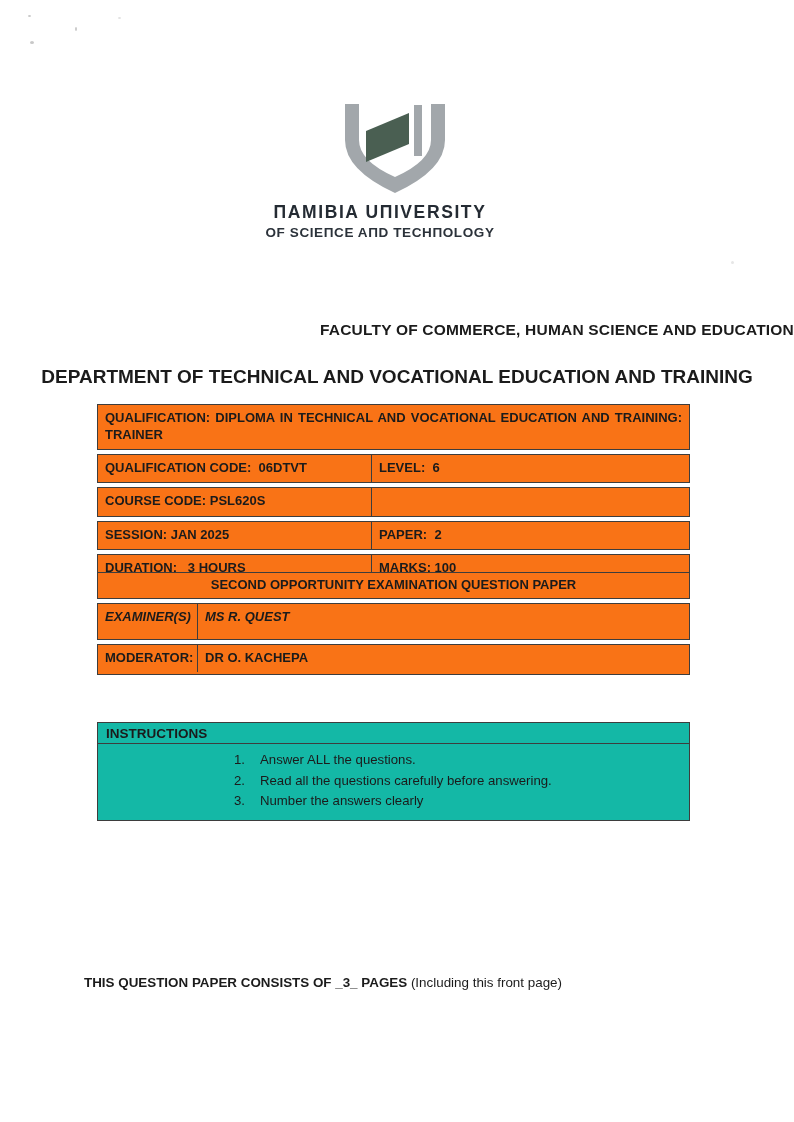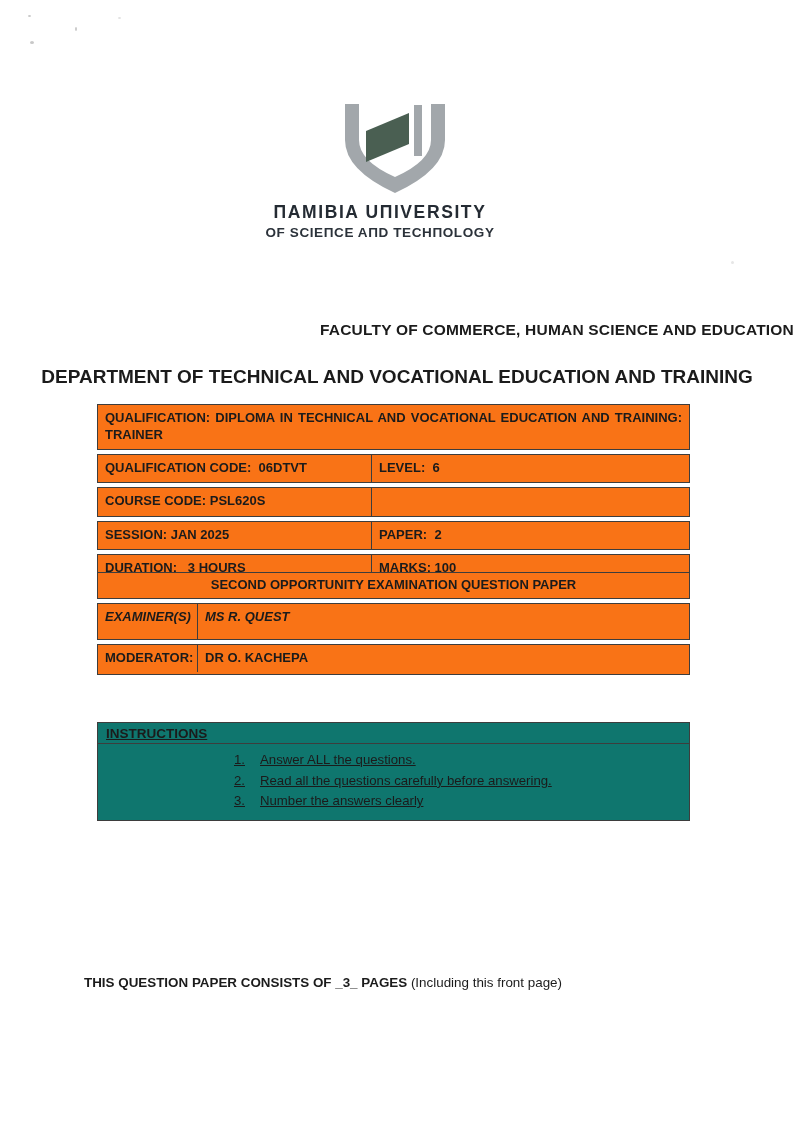--- a/index.html
+++ b/index.html
@@ -59,21 +59,21 @@
   #course-table .row-h30 { min-height:30px; }
 
   #exam-table { top:572px; }
   #exam-table .row-title { min-height:25px; justify-content:center; }
   #exam-table .row-title .cell { text-align:center; padding:4px 6px; white-space:normal; }
   #exam-table .row-examiner { min-height:37px;font-style:italic; }
   #exam-table .row-moderator { min-height:31px; align-items:flex-start; }
   #exam-table .cell-label { width:100px; border-right:1px solid #3d3d3d; }
 
   #instr-table {
-    top:722px; border:1px solid #3d3d3d; background:#0f766e;text-decoration:underline;
+    top:722px; border:1px solid #3d3d3d; background:#14b8a6;
   }
   .instr-head {
     border-bottom:1px solid #3d3d3d;
     font-size:13.5px; font-weight:700;
     padding:3px 8px 2px 8px;
   }
   .instr-body { padding:6px 8px 8px 136px; }
   .instr-item { display:flex; font-size:13.2px; font-weight:400; line-height:20.5px; }
   .instr-num { width:26px; flex:0 0 26px; }
 

